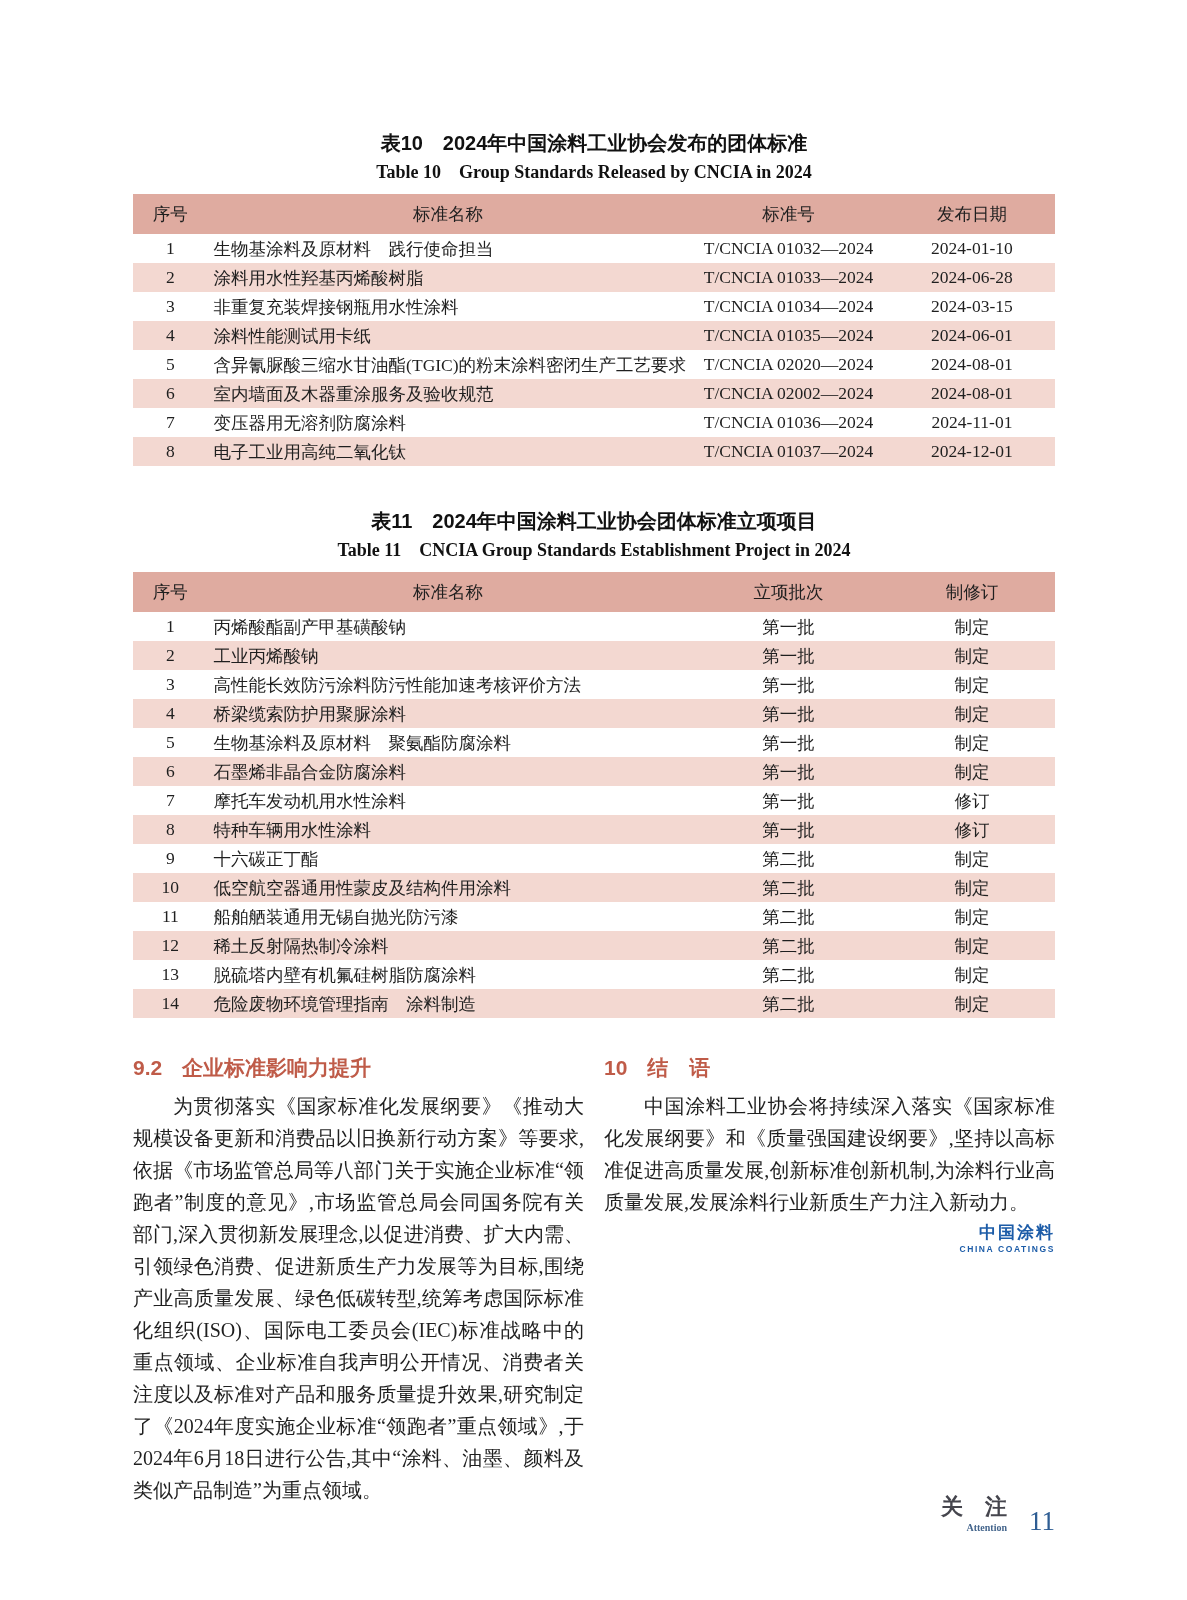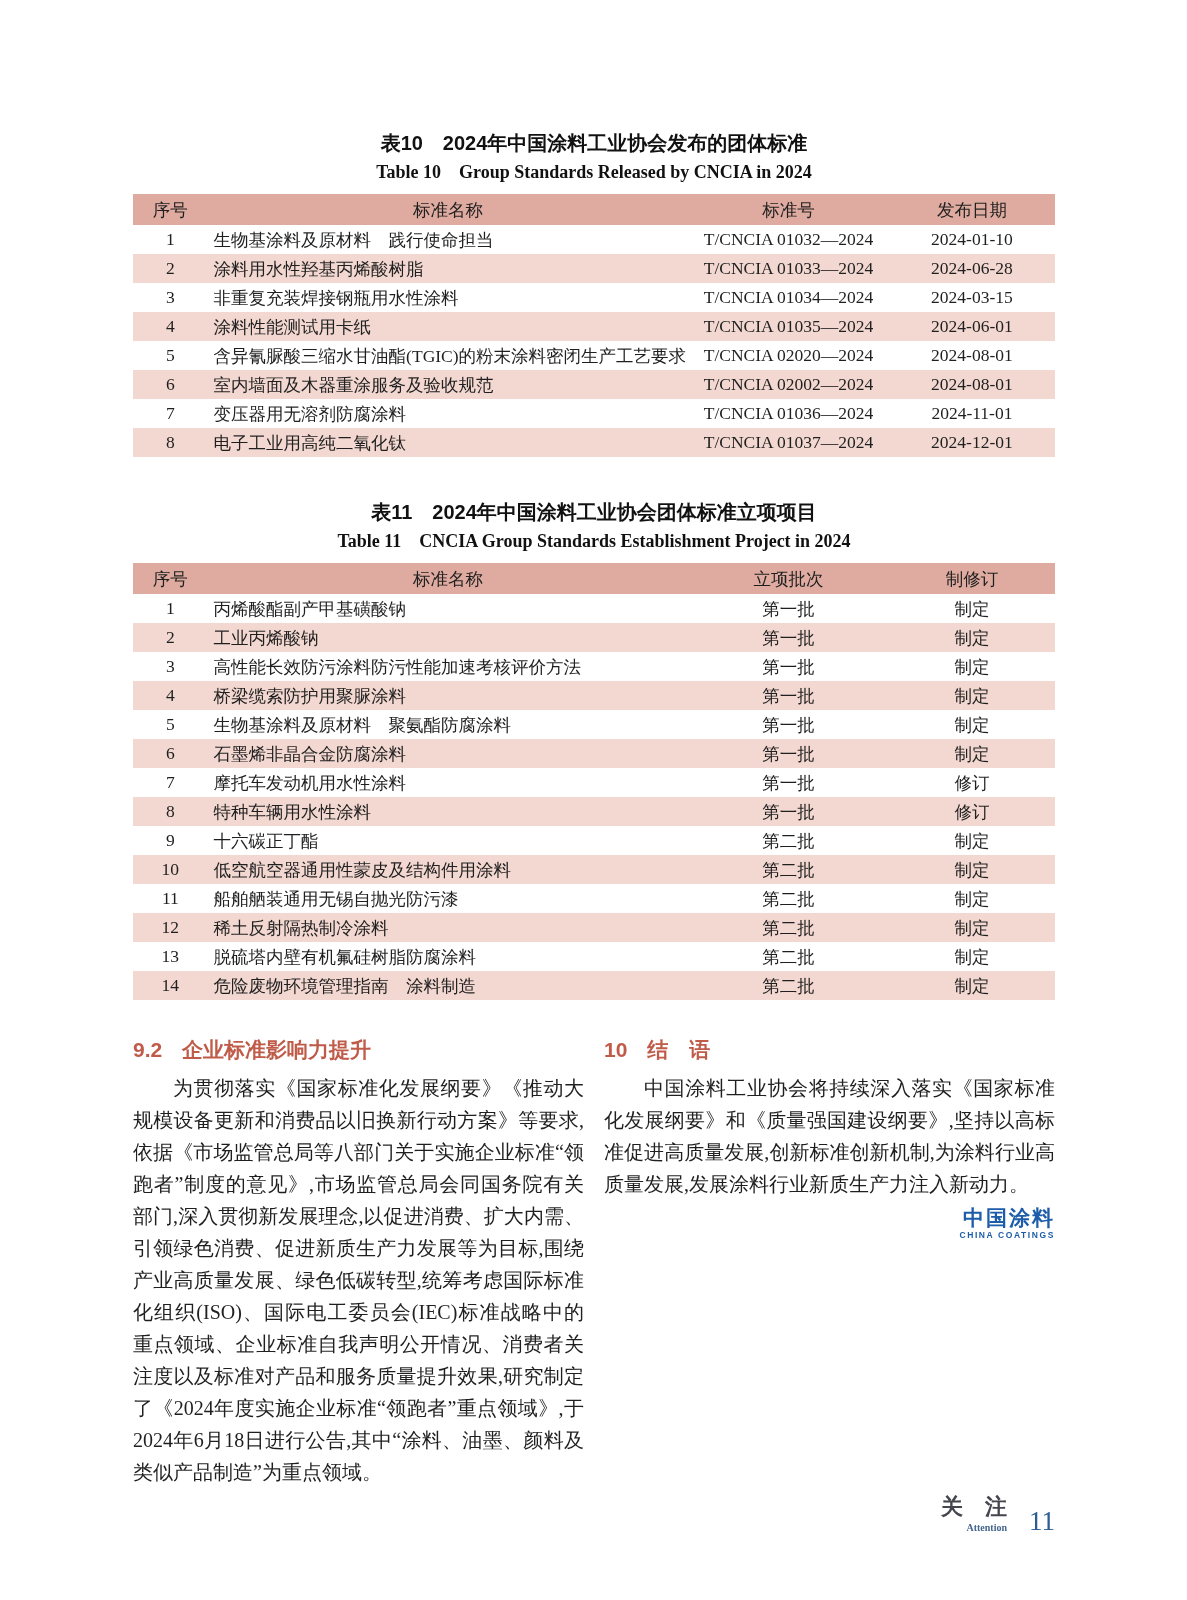--- a/index.html
+++ b/index.html
@@ -33,21 +33,21 @@
     font-weight:bold;font-size:18px;line-height:24px;
     margin:0 0 10px 0;color:#111;
   }
   .tbl11-caption{margin-top:42px;}
   table.std-table{
     width:100%;border-collapse:collapse;table-layout:fixed;
     font-size:17.5px;
   }
   table.std-table th{
     background:#dfaba0;
-    font-weight:normal;height:31px;
+    font-weight:normal;height:40px;
     text-align:center;padding:0 2px;
   }
   table.std-table td{
     height:29px;text-align:center;padding:0 2px;
     white-space:nowrap;overflow:visible;
   }
   table.std-table tbody tr:nth-child(even){background:#f3d8d1;}
   table.std-table th:nth-child(1),table.std-table td:nth-child(1){width:7.8%;}
   table.std-table th:nth-child(2),table.std-table td:nth-child(2){width:52.6%;}
   table.std-table th:nth-child(3),table.std-table td:nth-child(3){width:21.7%;}
@@ -64,21 +64,21 @@
     font-family:"Liberation Sans","DejaVu Sans",sans-serif;
     font-weight:bold;font-size:21px;line-height:28px;
     color:#bf5b48;text-align:left;text-indent:0;
   }
   .sec-head .sec-num{margin-right:14px;}
   .col p{margin:0;text-indent:2em;}
   
   .logo{margin-top:6px;text-align:right;line-height:1.1;}
   .logo-zh{
     font-family:"Liberation Sans","DejaVu Sans",sans-serif;
-    font-weight:bold;font-size:21px;letter-spacing:2px;color:#1c5ca8;
+    font-weight:bold;font-size:17px;letter-spacing:2px;color:#1c5ca8;
   }
   .logo-en{
     font-family:"Liberation Sans","DejaVu Sans",sans-serif;
     font-weight:bold;font-size:8.5px;letter-spacing:1.6px;color:#1c5ca8;
     margin-top:2px;
   }
   
   .attn-footer{
     position:absolute;top:1494px;right:132px;
     display:flex;align-items:flex-start;

